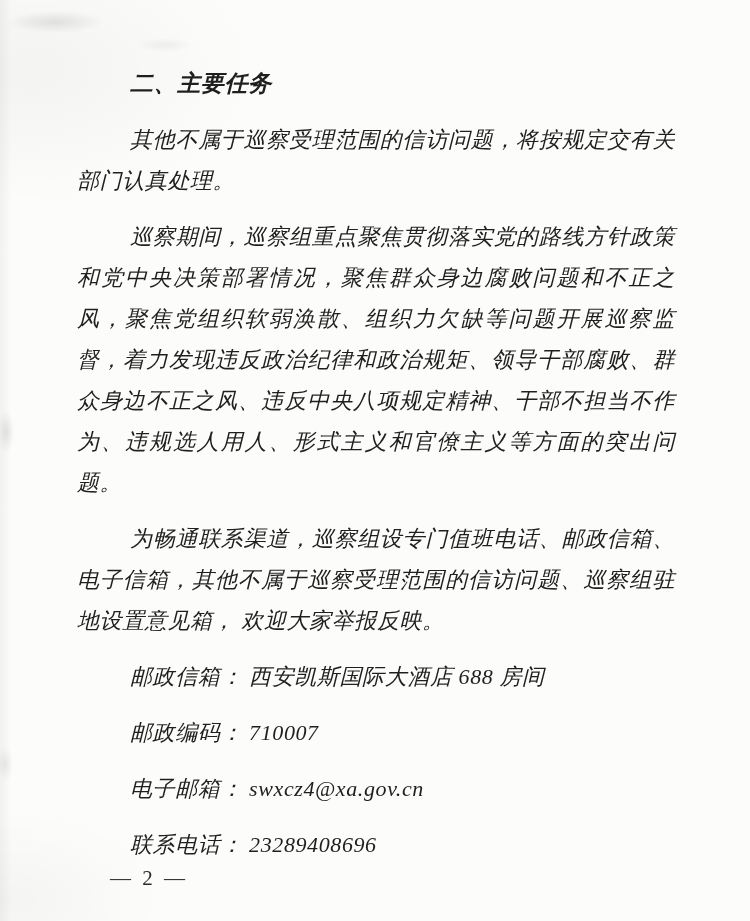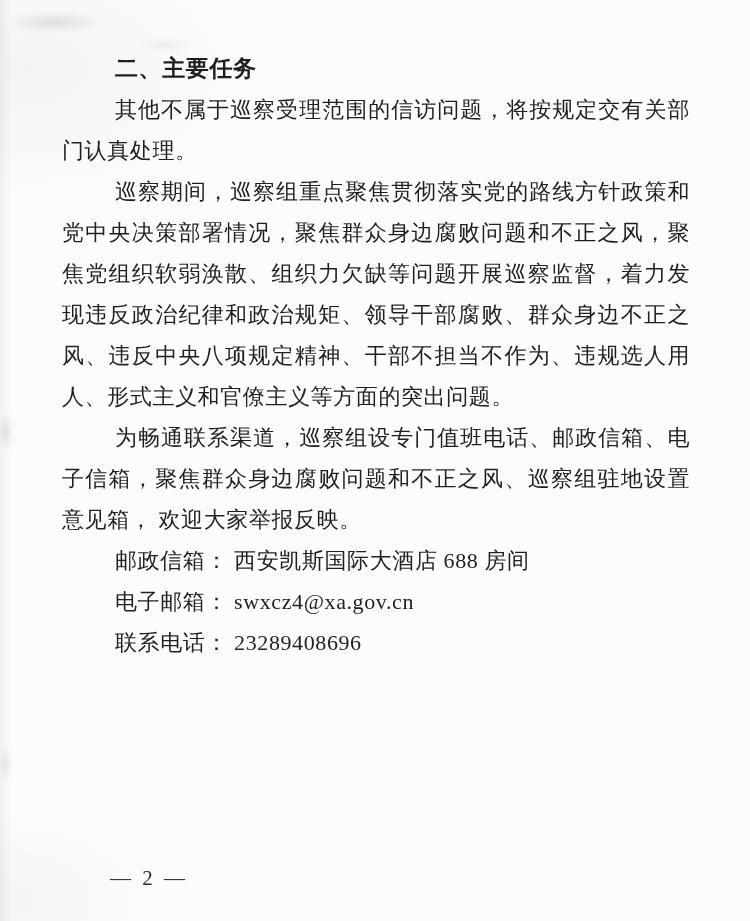--- a/index.html
+++ b/index.html
@@ -27,26 +27,27 @@
       radial-gradient(200px 120px at 10px 900px, rgba(0,0,0,0.03), transparent 75%),
       linear-gradient(90deg, rgba(0,0,0,0.045), rgba(0,0,0,0) 12px);
   }
   .content {
     position: absolute;
     left: 62px;
     top: 48px;
     width: 628px;
   }
   .para, .heading {
-    margin: 0;
+    margin: 15px;
     font-size: 22px;
     line-height: 41px;
     text-indent: 53px;
     letter-spacing: 0.6px;
     text-align: justify;
+    font-style: italic;
   }
   .heading {
     font-family: "Liberation Sans", "DejaVu Sans", sans-serif;
     font-weight: bold;
     font-size: 23px;
   }
   .page-number {
     position: absolute;
     left: 110px;
     top: 866px;
@@ -57,19 +58,20 @@
 </style>
 </head>
 <body>
 
 <div class="scan-artifacts"></div>
 
 <div class="content">
   <h2 class="heading">二、主要任务</h2>
   <p class="para">其他不属于巡察受理范围的信访问题，将按规定交有关部门认真处理。</p>
   <p class="para">巡察期间，巡察组重点聚焦贯彻落实党的路线方针政策和党中央决策部署情况，聚焦群众身边腐败问题和不正之风，聚焦党组织软弱涣散、组织力欠缺等问题开展巡察监督，着力发现违反政治纪律和政治规矩、领导干部腐败、群众身边不正之风、违反中央八项规定精神、干部不担当不作为、违规选人用人、形式主义和官僚主义等方面的突出问题。</p>
-  <p class="para">为畅通联系渠道，巡察组设专门值班电话、邮政信箱、电子信箱，聚焦群众身边腐败问题和不正之风、巡察组驻地设置意见箱， 欢迎大家举报反映。</p>
+  <p class="para">为畅通联系渠道，巡察组设专门值班电话、邮政信箱、电子信箱，其他不属于巡察受理范围的信访问题、巡察组驻地设置意见箱， 欢迎大家举报反映。</p>
   <p class="para">邮政信箱： 西安凯斯国际大酒店 688 房间</p>
+  <p class="para">邮政编码： 710007</p>
   <p class="para">电子邮箱： swxcz4@xa.gov.cn</p>
   <p class="para">联系电话： 23289408696</p>
 </div>
 
 <div class="page-number">— 2 —</div>
 
 </body></html>

